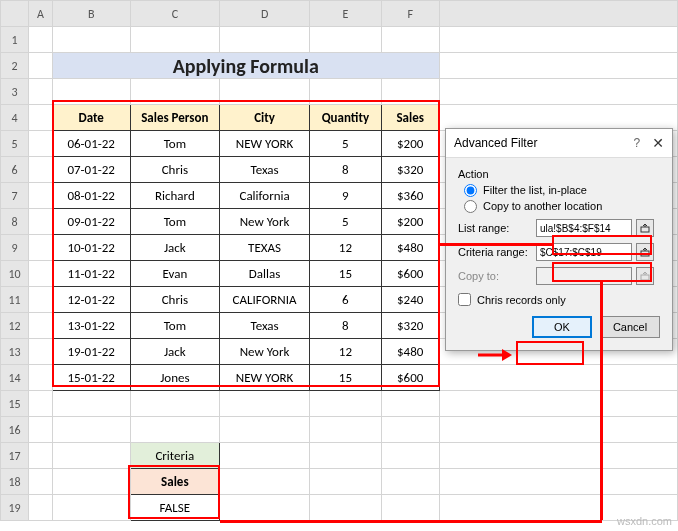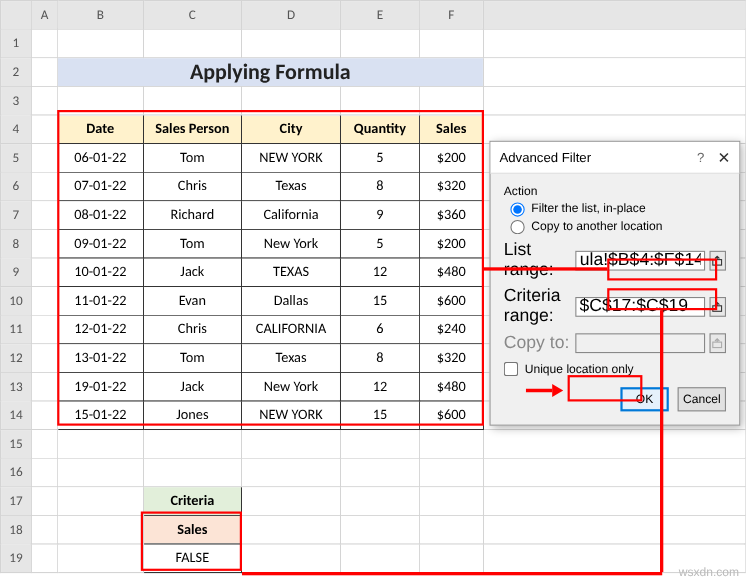--- a/index.html
+++ b/index.html
@@ -63,21 +63,21 @@
     .tbl-header {
       background: #fff2cc !important;
       font-weight: bold;
       border: 1px solid #333 !important;
     }
     .tbl-cell {
       border: 1px solid #333 !important;
     }
     .crit-header {
       background: #e2efda !important;
-      font-weight: bold;
+      font-weight: normal;
       border: 1px solid #333 !important;
     }
     .crit-sales {
       background: #fce4d6 !important;
       font-weight: bold;
       border: 1px solid #333 !important;
     }
     .crit-val {
       border: 1px solid #333 !important;
     }
@@ -118,25 +118,25 @@
       border-bottom: 1px solid #ddd;
     }
     .dlg-title span { font-size: 12px; }
     .dlg-title .help { color: #666; margin-left: auto; margin-right: 12px; cursor: pointer; }
     .dlg-title .close { font-size: 14px; cursor: pointer; color: #333; }
     .dlg-body { padding: 10px 12px 12px 12px; }
     .dlg-group-lbl { font-size: 11px; margin-bottom: 4px; }
     .radio-row { display: flex; align-items: flex-start; margin: 3px 0 3px 6px; }
     .radio-row input { margin-right: 6px; }
     .field-row { display: flex; align-items: center; margin: 6px 0; }
-    .field-row label { width: 78px; font-size: 16px; }
+    .field-row label { width: 78px; font-size: 11px; }
     .field-row input[type="text"] {
-      width: 118px;
+      width: 96px;
       height: 18px;
-      font-size: 16px;
+      font-size: 10px;
       padding: 1px 3px;
       border: 1px solid #888;
       background: #fff;
     }
     .field-row input.disabled {
       background: #f0f0f0;
       color: #888;
     }
     .field-row label.disabled { color: #888; }
     .range-btn {
@@ -148,21 +148,21 @@
       display: inline-flex;
       align-items: center;
       justify-content: center;
       cursor: pointer;
     }
     .range-btn svg { width: 10px; height: 10px; }
     .chk-row { display: flex; align-items: center; margin: 8px 0; }
     .chk-row input { margin-right: 6px; }
     .dlg-buttons { display: flex; justify-content: flex-end; gap: 8px; margin-top: 10px; }
     .dlg-btn {
-      width: 44px;
+      width: 60px;
       height: 22px;
       font-size: 11px;
       border: 1px solid #888;
       background: #e1e1e1;
       cursor: pointer;
     }
     .dlg-btn.ok { border: 2px solid #0078d7; background: #e5f1fb; }
     .redbox.listrange { top: 235px; left: 552px; width: 100px; height: 20px; z-index: 60; }
     .redbox.critrange { top: 262px; left: 552px; width: 100px; height: 20px; z-index: 60; }
     .redbox.okbtn { top: 341px; left: 516px; width: 68px; height: 24px; z-index: 60; }
@@ -444,21 +444,21 @@
       <input type="text" class="disabled" disabled="" value="" style="">
       <span class="range-btn">
           <svg viewBox="0 0 10 10">
             <rect x="1" y="4" width="8" height="5" fill="none" stroke="#aaa" stroke-width="1"></rect>
             <path d="M5 1 L5 4 M3 3 L5 1 L7 3" fill="none" stroke="#aaa" stroke-width="1"></path>
           </svg>
         </span>
     </div>
     <div class="chk-row">
       <input type="checkbox" style="">
-      <label>Unique location only</label>
+      <label>Chris records only</label>
     </div>
     <div class="dlg-buttons">
       <button class="dlg-btn ok">OK</button>
       <button class="dlg-btn">Cancel</button>
     </div>
   </div>
 </div>
 
 <div class="watermark">wsxdn.com</div>
 

